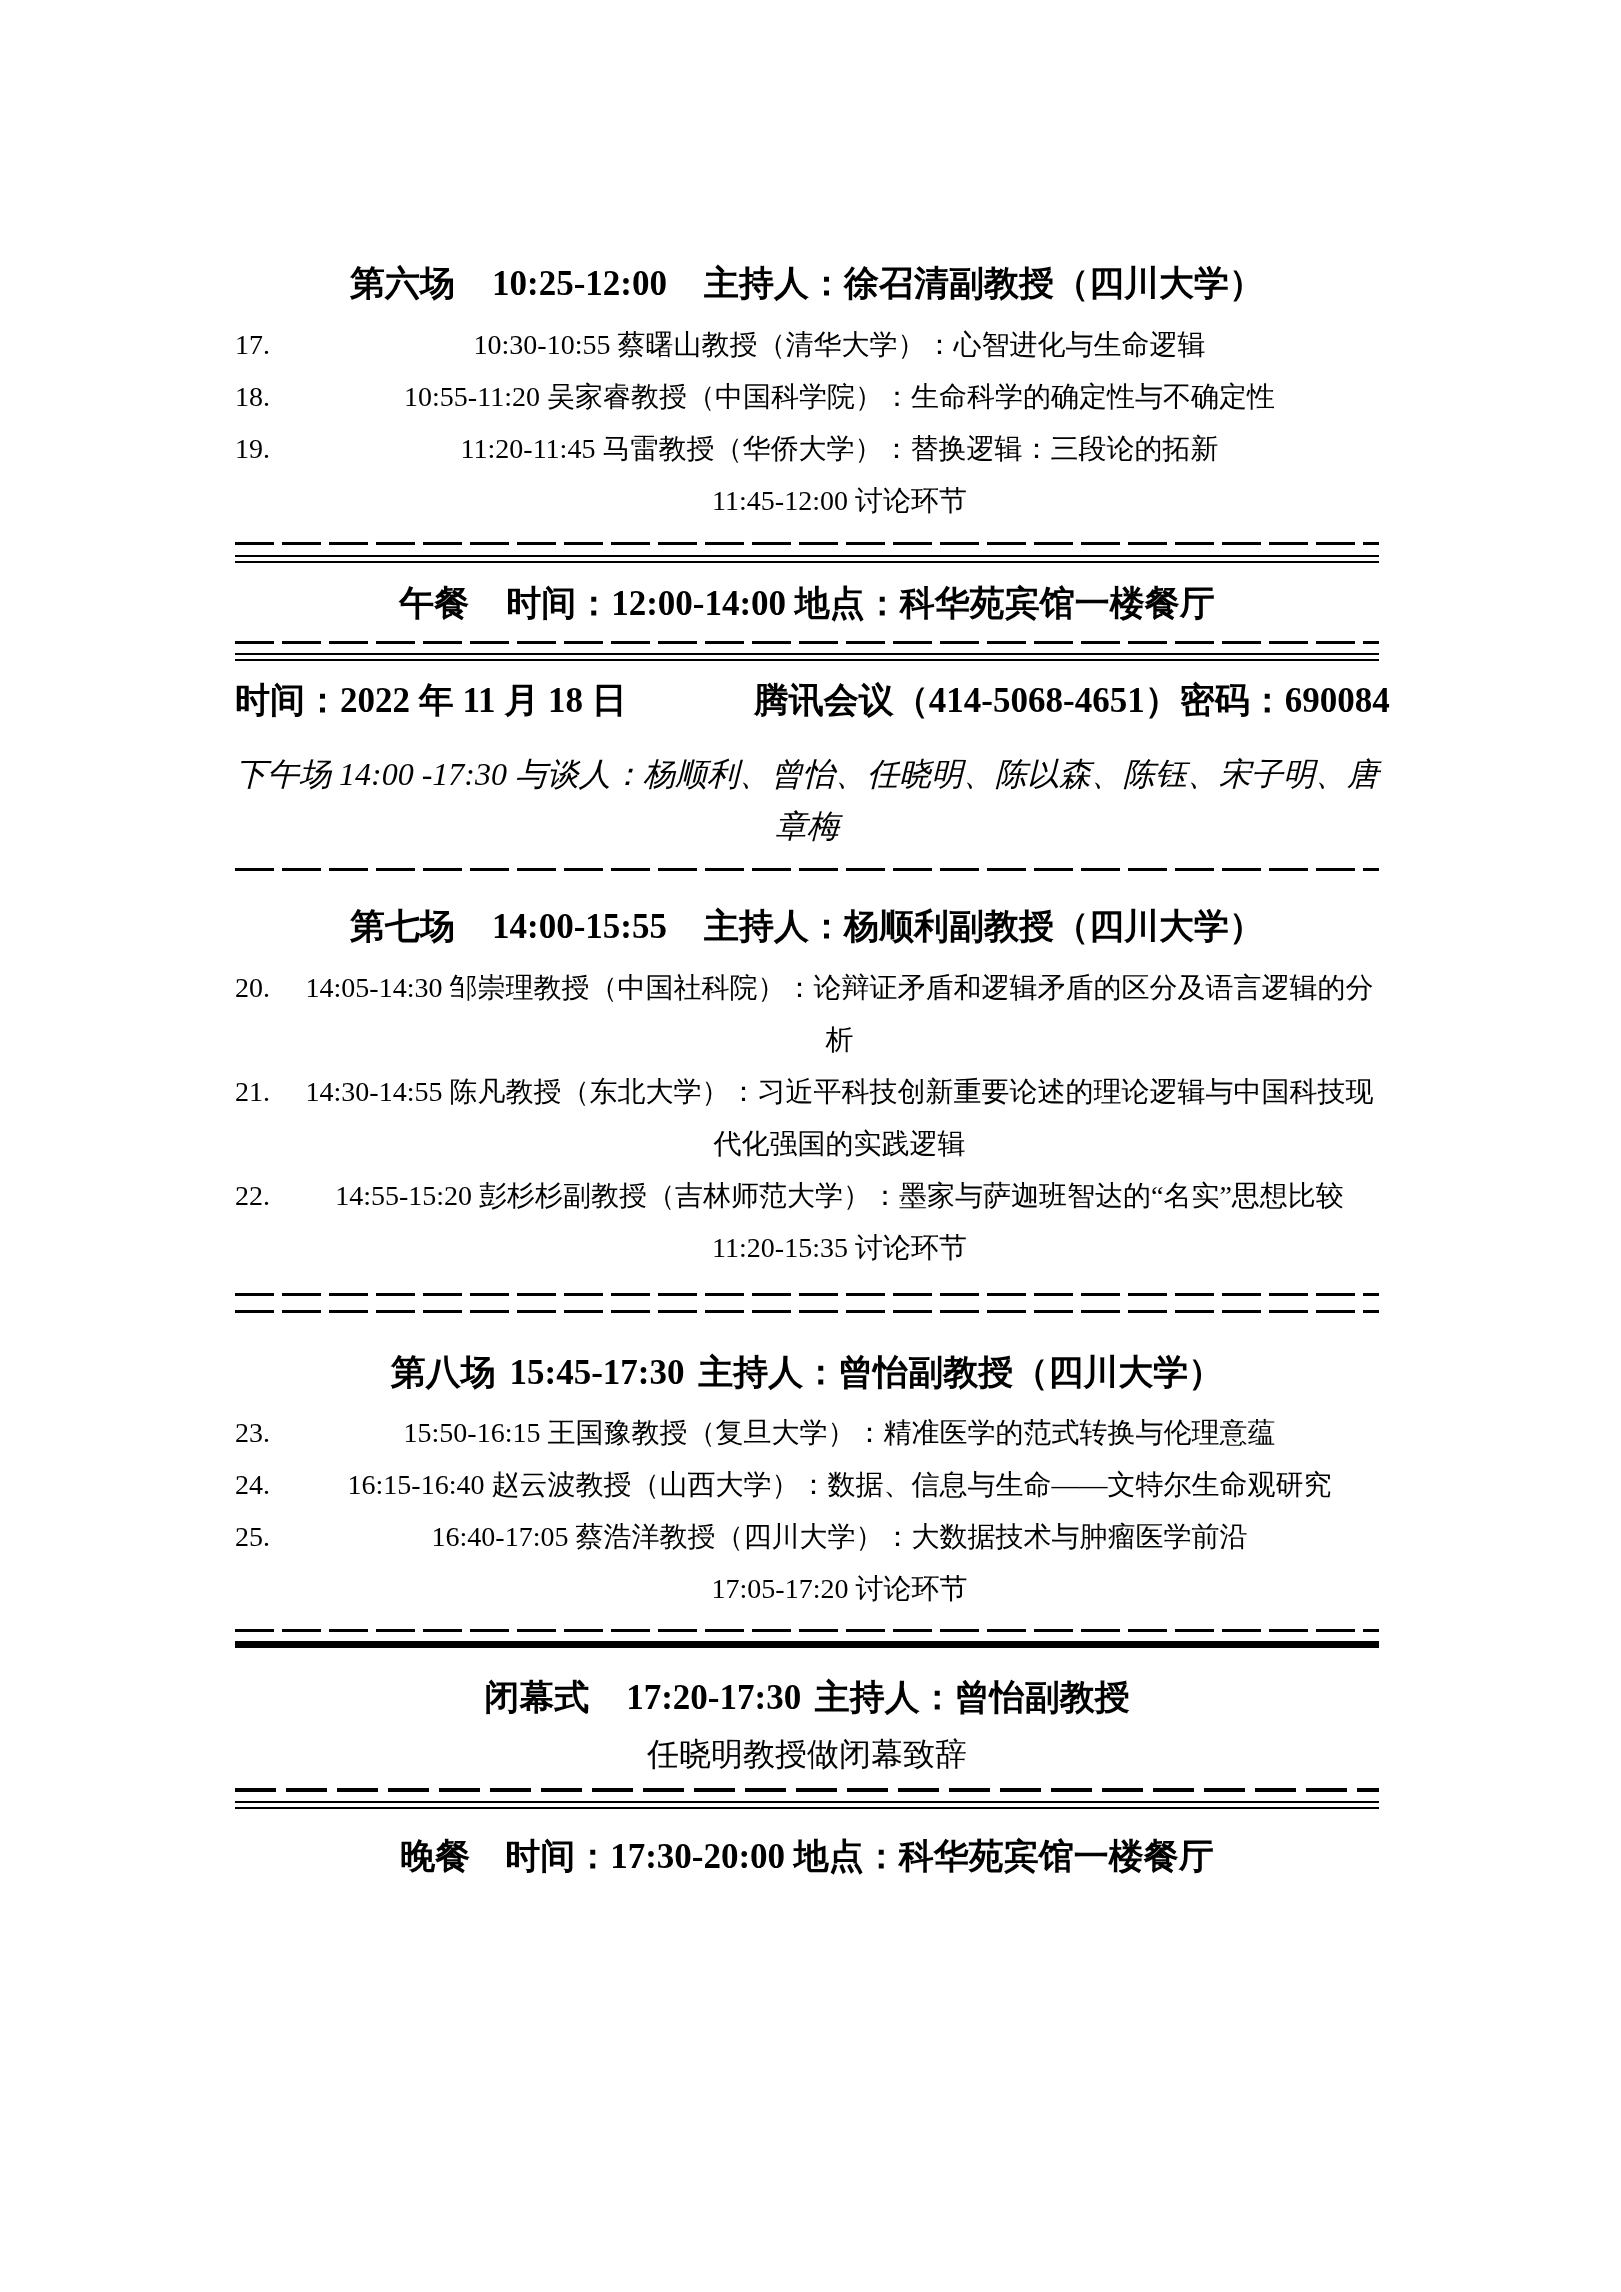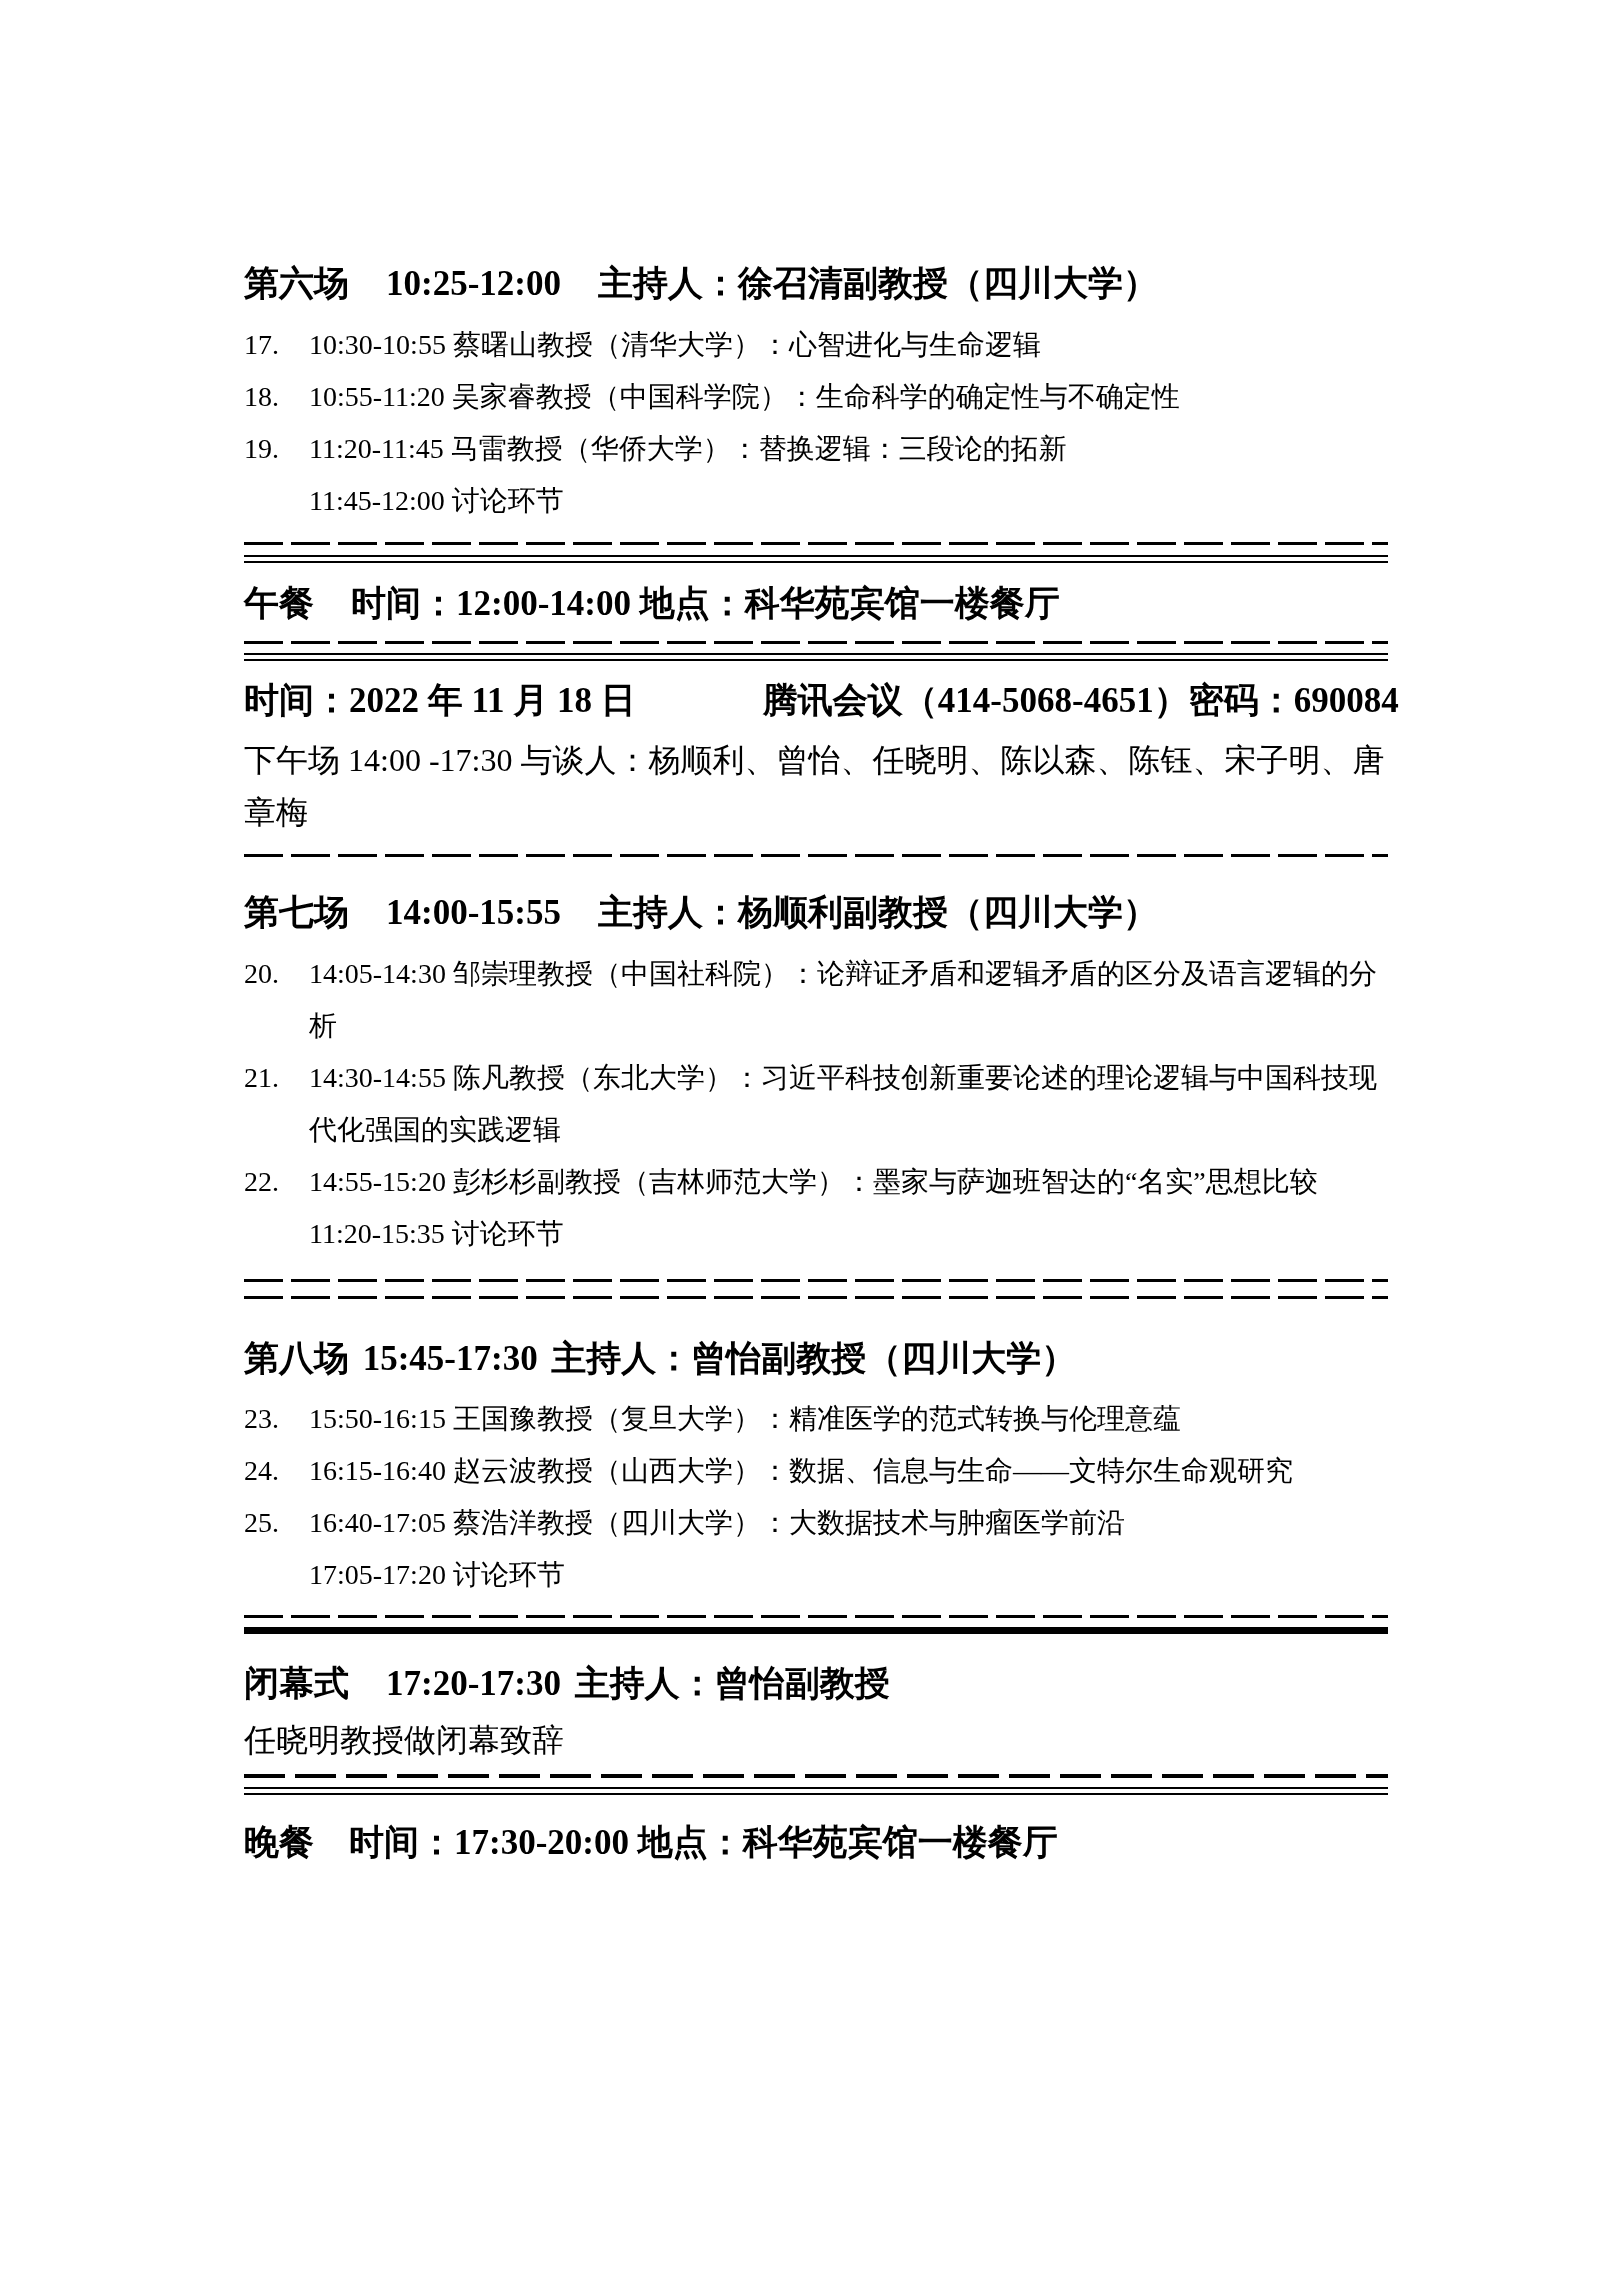--- a/index.html
+++ b/index.html
@@ -5,21 +5,21 @@
   html,body{margin:0;padding:0;background:#888;}
   .page{
     position:relative;
     width:1621px;height:2293px;
     background:#ffffff;
     font-family:"Liberation Serif","DejaVu Serif",serif;
     color:#000;
     margin:0 auto;
     overflow:hidden;
   }
-  .content{position:absolute;left:244px;top:0;width:1144px;}
+  .content{position:absolute;left:235px;top:0;width:1144px;text-align:center;}
   .h{font-size:35px;font-weight:bold;line-height:45px;white-space:nowrap;}
   .line{font-size:32px;line-height:52px;}
   .items{margin-top:12.7px;}
   .item{font-size:28px;line-height:52px;position:relative;padding-left:65px;}
   .item .num{position:absolute;left:0;top:0;}
   .g-lg{margin-left:37px;}
   .g-md{margin-left:35px;}
   .g-sm{margin-left:13.7px;}
   .g-xl{margin-left:127px;}
   .dash{height:2.9px;background:repeating-linear-gradient(to right,#000 0 39px,transparent 39px 47px);}
@@ -61,21 +61,21 @@
     <div class="h" style="margin-top:17.6px;">
       <span>午餐</span><span class="g-lg">时间：12:00-14:00 地点：科华苑宾馆一楼餐厅</span>
     </div>
 
     <div class="dash" style="margin-top:15.7px;"></div>
     <div class="dbl" style="margin-top:8.8px;"></div>
 
     <div class="h" style="margin-top:17.6px;">
       <span>时间：2022 年 11 月 18 日</span><span class="g-xl">腾讯会议（414-5068-4651）密码：690084</span>
     </div>
-    <div class="line" style="margin-top:11px;">下午场 14:00 -17:30 与谈人：杨顺利、曾怡、任晓明、陈以森、陈钰、宋子明、唐章梅</div>
+    <div class="line" style="margin-top:25px;font-style:italic;">下午场 14:00 -17:30 与谈人：杨顺利、曾怡、任晓明、陈以森、陈钰、宋子明、唐章梅</div>
 
     <div class="dash" style="margin-top:15.7px;"></div>
 
     <div class="h" style="margin-top:33px;">
       <span>第七场</span><span class="g-lg">14:00-15:55</span><span class="g-lg">主持人：杨顺利副教授（四川大学）</span>
     </div>
     <div class="items">
       <div class="item">
         <span class="num">20.</span>
         <span class="txt">14:05-14:30 邹崇理教授（中国社科院）：论辩证矛盾和逻辑矛盾的区分及语言逻辑的分析</span>

